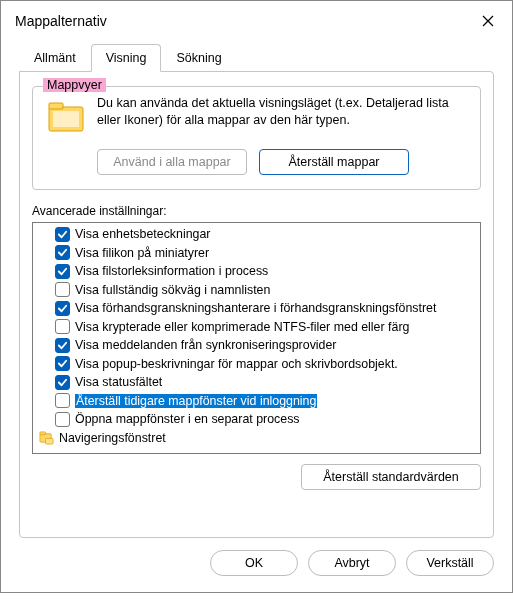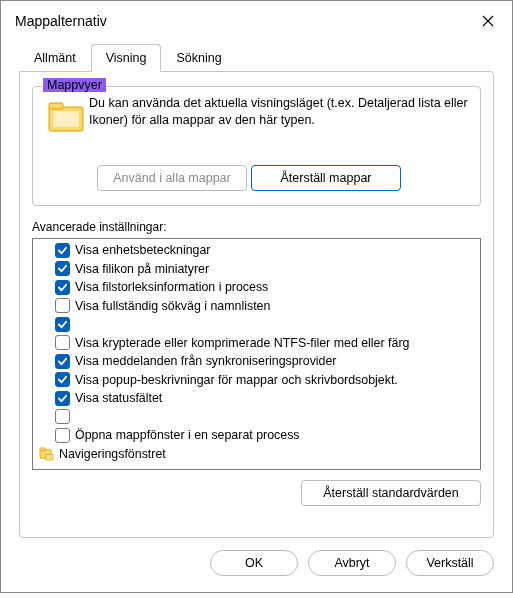--- a/index.html
+++ b/index.html
@@ -7,25 +7,25 @@
 .dialog { width: 513px; height: 593px; border: 1px solid #888; background: #fff; display: flex; flex-direction: column; }
 .titlebar { display: flex; align-items: center; justify-content: space-between; padding: 8px 8px 10px 14px;}
 .titlebar-title { font-size: 14px;  }
 .close-btn { width: 32px; height: 24px; display: flex; align-items: center; justify-content: center; cursor: pointer; }
 .close-btn svg { width: 12px; height: 12px; }
 .tabs { display: flex; padding: 0 18px; position: relative; }
 .tab { padding: 6px 14px 6px 14px; font-size: 12.5px; border: 1px solid transparent; border-bottom: none; cursor: pointer; position: relative; top: 1px; background: #fff; }
 .tab.active { border-color: #c5c5c5; border-bottom: 1px solid #fff; border-radius: 4px 4px 0 0; z-index: 2; }
 .tab-panel { margin: 0 18px 12px 18px; border: 1px solid #c5c5c5; border-radius: 0 4px 4px 4px; padding: 10px 12px 14px 12px; flex: 1; display: flex; flex-direction: column; position: relative; }
 .fieldset { border: 1px solid #c5c5c5; border-radius: 4px; padding: 8px 12px 14px 12px; margin-top: 4px; position: relative; }
-.fieldset-legend { position: absolute; top: -9px; left: 10px; background: #8b5cf6; padding: 0 4px; font-size: 12.5px; }
-.mv-row { display: flex; gap: 2px; }
+.fieldset-legend { position: absolute; top: -9px; left: 10px; background: #f9a8d4; padding: 0 4px; font-size: 12.5px; }
+.mv-row { display: flex; gap: 10px; }
 .mv-icon { width: 42px; height: 42px; flex: none; margin-top: 2px;}
 .mv-desc { font-size: 12.5px; line-height: 1.35; flex: 1; }
-.mv-buttons { display: flex; gap: 4px; margin-top: 26px; padding-left: 52px; }
+.mv-buttons { display: flex; gap: 12px; margin-top: 10px; padding-left: 52px; }
 .btn { border: 1px solid #bcbcbc; background: #fff; border-radius: 4px; font-size: 12.5px; padding: 5px 14px; cursor: pointer; min-width: 150px; text-align: center; }
 .btn:disabled { color: #8a8a8a; cursor: default; }
 .btn.primary { border-color: #0a64bc; }
 .adv-label { font-size: 12px; margin: 14px 0 4px 0; }
 .listbox { border: 1px solid #7a7a7a; height: 232px; overflow: auto; padding: 2px 0; position: relative; background: #fff; }
 .listbox-inner { width: 560px; }
 .item { display: flex; align-items: center; gap: 5px; padding: 0 6px 0 22px; height: 18.5px; font-size: 12.4px; white-space: nowrap; }
 .item.folder-item { padding-left: 6px; }
 .chk { width: 15px; height: 15px; flex: none; border: 1.5px solid #7a7a7a; border-radius: 3px; display: flex; align-items: center; justify-content: center; }
 .chk.checked { background: #005fb8; border-color: #005fb8; }
@@ -112,20 +112,21 @@
           <div class="item">
             <div class="chk"></div>
             <span class="item-label">Visa fullständig sökväg i namnlisten</span>
           </div>
           <div class="item">
             <div class="chk checked">
               <svg viewBox="0 0 12 12">
                 <path d="M2 6 L5 9 L10 3" stroke="#fff" stroke-width="2" fill="none" stroke-linecap="round" stroke-linejoin="round"></path>
               </svg>
             </div>
+            <span class="item-label">Visa förhandsgranskningshanterare i förhandsgranskningsfönstret</span>
           </div>
           <div class="item">
             <div class="chk"></div>
             <span class="item-label">Visa krypterade eller komprimerade NTFS-filer med eller färg</span>
           </div>
           <div class="item">
             <div class="chk checked">
               <svg viewBox="0 0 12 12">
                 <path d="M2 6 L5 9 L10 3" stroke="#fff" stroke-width="2" fill="none" stroke-linecap="round" stroke-linejoin="round"></path>
               </svg>
@@ -143,20 +144,21 @@
           <div class="item">
             <div class="chk checked">
               <svg viewBox="0 0 12 12">
                 <path d="M2 6 L5 9 L10 3" stroke="#fff" stroke-width="2" fill="none" stroke-linecap="round" stroke-linejoin="round"></path>
               </svg>
             </div>
             <span class="item-label">Visa statusfältet</span>
           </div>
           <div class="item selected">
             <div class="chk"></div>
+            <span class="item-label">Återställ tidigare mappfönster vid inloggning</span>
           </div>
           <div class="item">
             <div class="chk"></div>
             <span class="item-label">Öppna mappfönster i en separat process</span>
           </div>
           <div class="item folder-item">
             <span class="folder-icon"><svg viewBox="0 0 16 16">
                 <rect x="1" y="4" width="12" height="9" rx="1" fill="#ffd667" stroke="#d9a400" stroke-width="0.8"></rect>
                 <rect x="1" y="2" width="6" height="3" rx="0.8" fill="#ffd667" stroke="#d9a400" stroke-width="0.8"></rect>
                 <rect x="7" y="9" width="8" height="6" rx="1" fill="#ffe28f" stroke="#d9a400" stroke-width="0.8"></rect>

